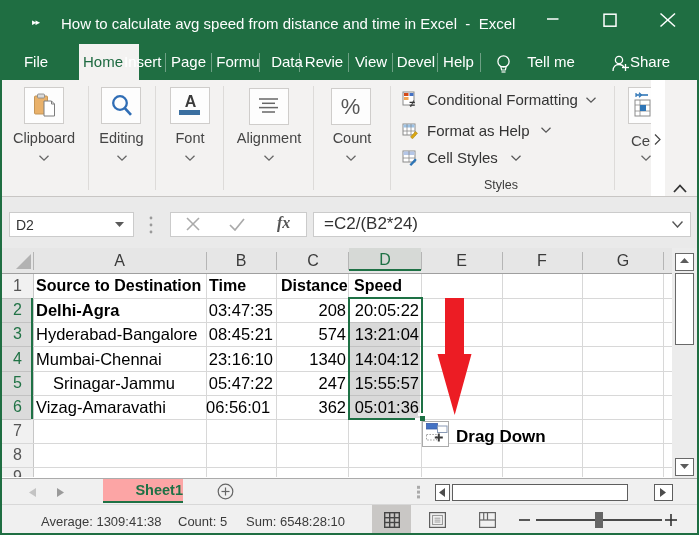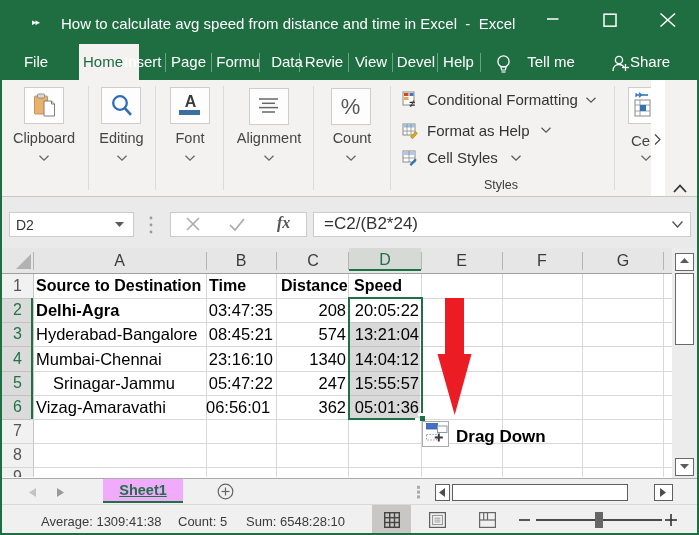--- a/index.html
+++ b/index.html
@@ -360,21 +360,21 @@
 </div>
 
 <div class="abs" id="sheetbar"></div>
 <div id="sheetbar-items">
 <svg class="abs" style="left:29px;top:487.5px" width="7" height="9">
       <path d="M7 0 L7 9 L0 4.5 Z" fill="#c3c3c3"></path>
     </svg>
 <svg class="abs" style="left:57px;top:487.5px" width="7" height="9">
       <path d="M0 0 L0 9 L7 4.5 Z" fill="#9a9a9a"></path>
     </svg>
-<div class="abs" style="left:103px;top:479px;width:80px;height:24px;background:#f0abfc;border-bottom:2.5px solid #1e7145;color:#1e7145;font-weight:bold;font-size:14.5px;text-align:center;line-height:22px;text-decoration:underline;">Sheet1</div>
+<div class="abs" style="left:103px;top:479px;width:80px;height:24px;background:#fca5a5;border-bottom:2.5px solid #1e7145;color:#1e7145;font-weight:bold;font-size:14.5px;text-align:right;line-height:22px;">Sheet1</div>
 <svg class="abs" style="left:217px;top:483px" width="17" height="17" viewBox="0 0 17 17">
   <circle cx="8.5" cy="8.5" r="7.3" fill="none" stroke="#666" stroke-width="1.2"></circle>
   <line x1="8.5" y1="4.5" x2="8.5" y2="12.5" stroke="#666" stroke-width="1.2"></line>
   <line x1="4.5" y1="8.5" x2="12.5" y2="8.5" stroke="#666" stroke-width="1.2"></line>
 </svg>
 <svg class="abs" style="left:415.5px;top:485px" width="5" height="14">
       <rect x="1" y="0.8" width="3" height="3" fill="#aaa"></rect>
       <rect x="1" y="5.6" width="3" height="3" fill="#aaa"></rect>
       <rect x="1" y="10.4" width="3" height="3" fill="#aaa"></rect>
     </svg>

